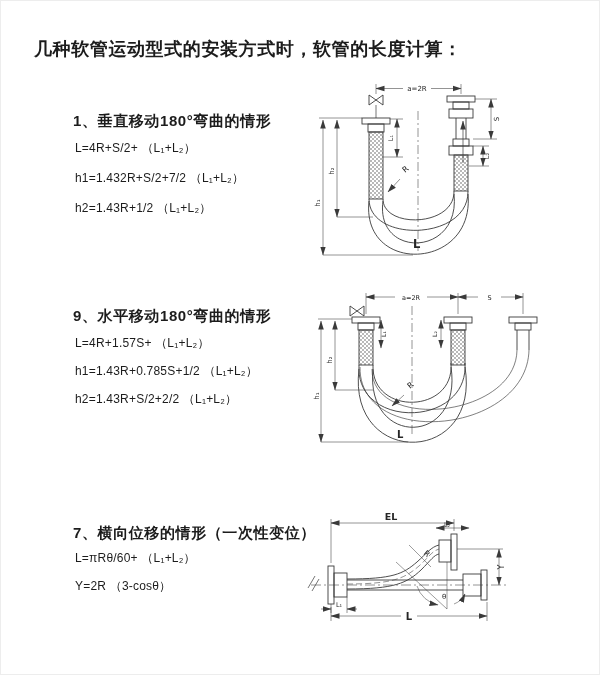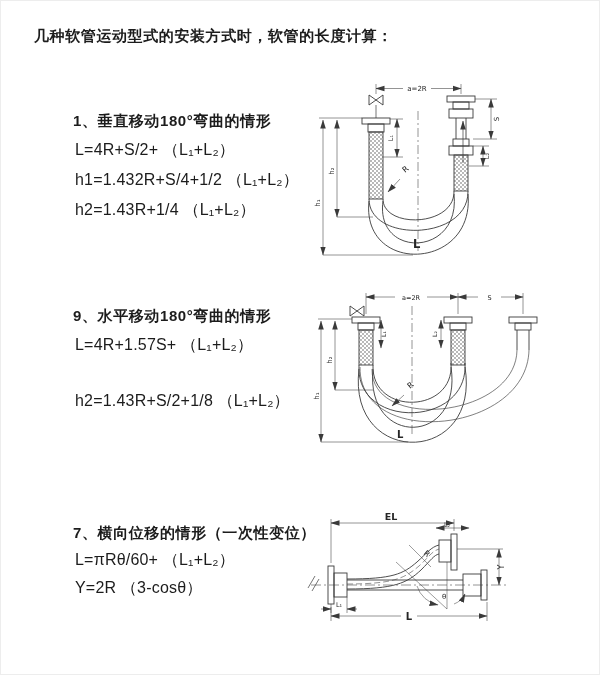--- a/index.html
+++ b/index.html
@@ -1,39 +1,40 @@
 <!DOCTYPE html>
 <html><head>
 <meta charset="utf-8">
 <style>
   html,body{margin:0;padding:0;background:#fff;}
   .page{position:relative;width:600px;height:675px;background:#ffffff;overflow:hidden;
         border:1px solid #ededed;box-sizing:border-box;
         font-family:"Liberation Sans","DejaVu Sans",sans-serif;color:#1c1c1c;}
-  .title{position:absolute;left:33px;top:26px;font-size:15px;font-weight:700;letter-spacing:.6px;}
+  .title{position:absolute;left:33px;top:36px;font-size:18px;font-weight:700;letter-spacing:.6px;}
   .heading{position:absolute;font-size:15px;font-weight:700;letter-spacing:.6px;margin-left:24px;}
-  .formula{position:absolute;font-size:16px;font-weight:400;letter-spacing:.2px;white-space:pre;}
+  .formula{position:absolute;font-size:12px;font-weight:400;letter-spacing:.2px;white-space:pre;}
   svg.diag{position:absolute;overflow:visible;}
   svg .lbl{fill:#262626;stroke:none;font-family:"DejaVu Sans","Liberation Sans",sans-serif;}
 </style>
 </head>
 <body>
 
 <div class="page">
 
   <div class="title">几种软管运动型式的安装方式时，软管的长度计算：</div>
 
   <div class="heading" style="left:48px;top:111px">1、垂直移动180°弯曲的情形</div>
   <div class="formula" style="left:74px;top:139px">L=4R+S/2+ （L₁+L₂）</div>
-  <div class="formula" style="left:74px;top:169px">h1=1.432R+S/4+1/2 （L₁+L₂）</div>
-  <div class="formula" style="left:74px;top:199px">h2=1.43R+1/4 （L₁+L₂）</div>
+  <div class="formula" style="left:74px;top:169px">h1=1.432R+S/2+7/2 （L₁+L₂）</div>
+  <div class="formula" style="left:74px;top:199px">h2=1.43R+1/2 （L₁+L₂）</div>
 
   <div class="heading" style="left:48px;top:306px">9、水平移动180°弯曲的情形</div>
   <div class="formula" style="left:74px;top:334px">L=4R+1.57S+ （L₁+L₂）</div>
-  <div class="formula" style="left:74px;top:390px">h2=1.43R+S/2+1/8 （L₁+L₂）</div>
+  <div class="formula" style="left:74px;top:362px">h1=1.43R+0.785S+1/2 （L₁+L₂）</div>
+  <div class="formula" style="left:74px;top:390px">h2=1.43R+S/2+2/2 （L₁+L₂）</div>
 
   <div class="heading" style="left:48px;top:523px">7、横向位移的情形（一次性变位）</div>
   <div class="formula" style="left:74px;top:549px">L=πRθ/60+ （L₁+L₂）</div>
   <div class="formula" style="left:74px;top:577px">Y=2R （3-cosθ）</div>
 
   <svg class="diag" style="left:312px;top:70px" width="278" height="188" viewBox="0 0 278 188">
     <defs>
       <marker id="mE" markerWidth="9" markerHeight="8" refX="8.5" refY="4" orient="auto" markerUnits="userSpaceOnUse">
         <path d="M0 1.2L9 4L0 6.8z" fill="#3a3a3a"></path>
         </marker>

